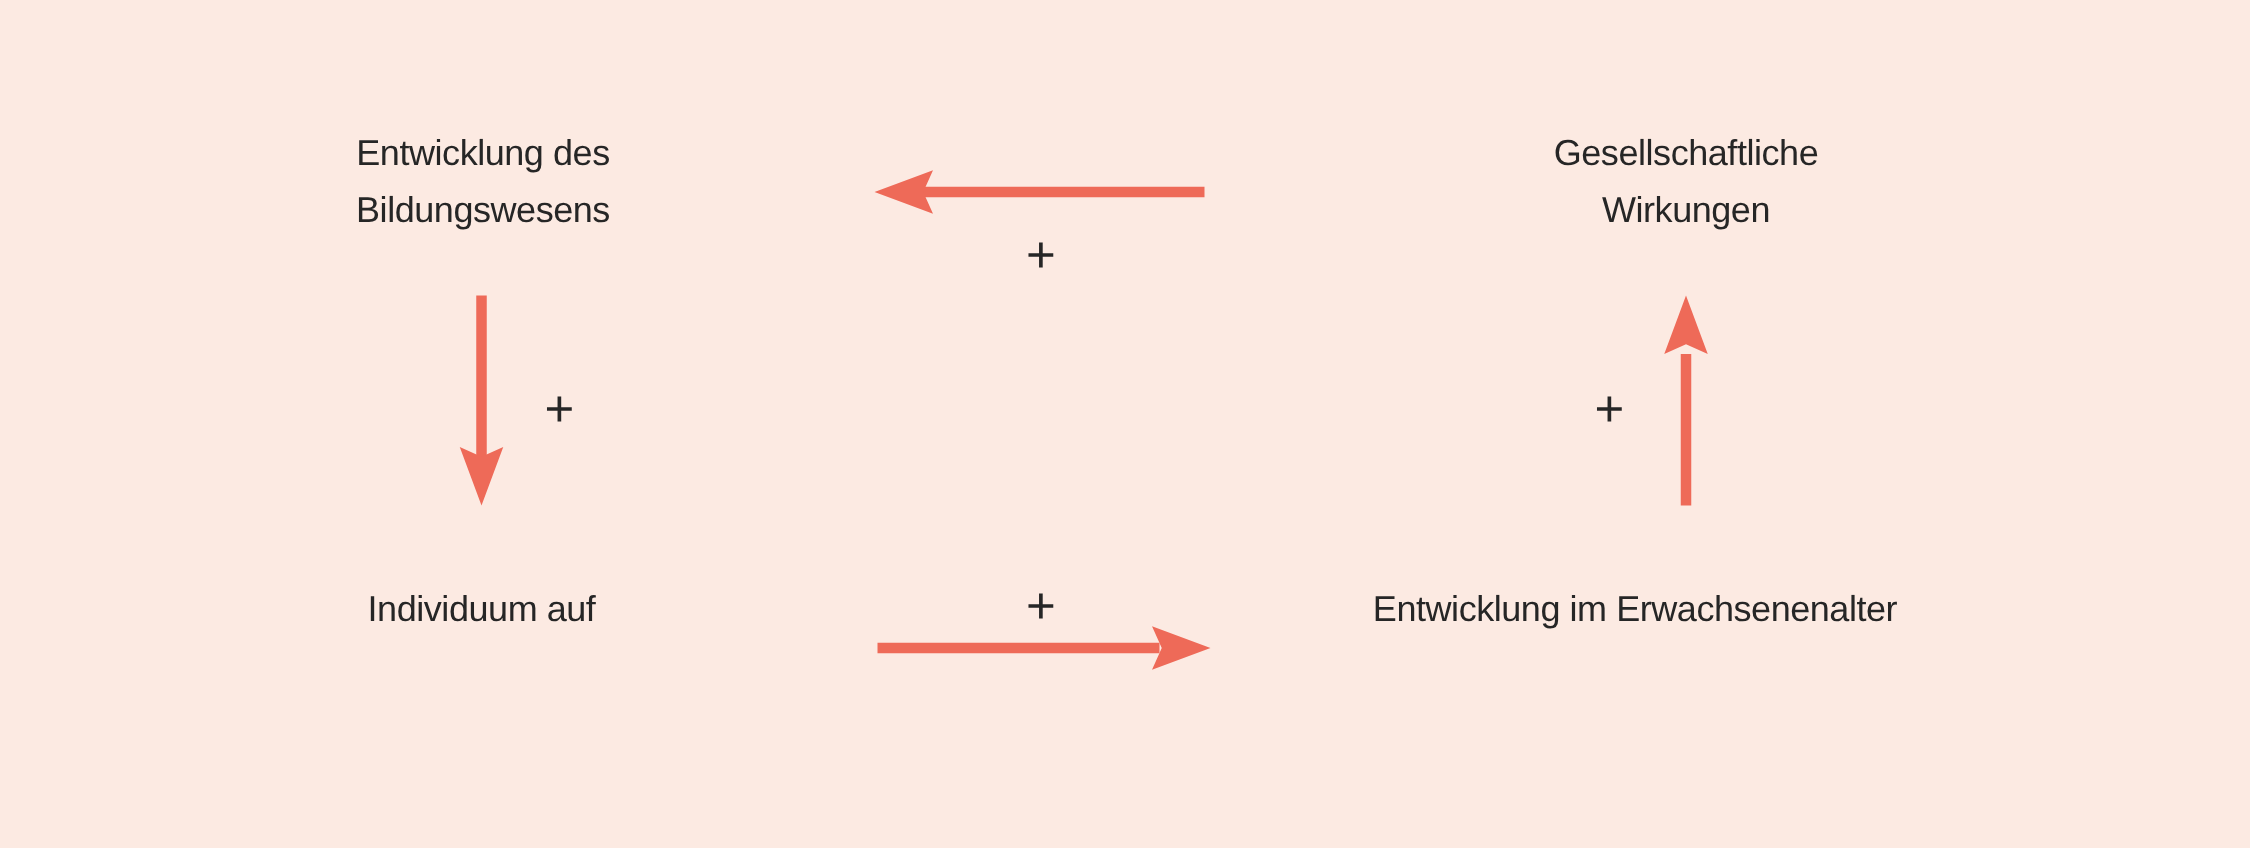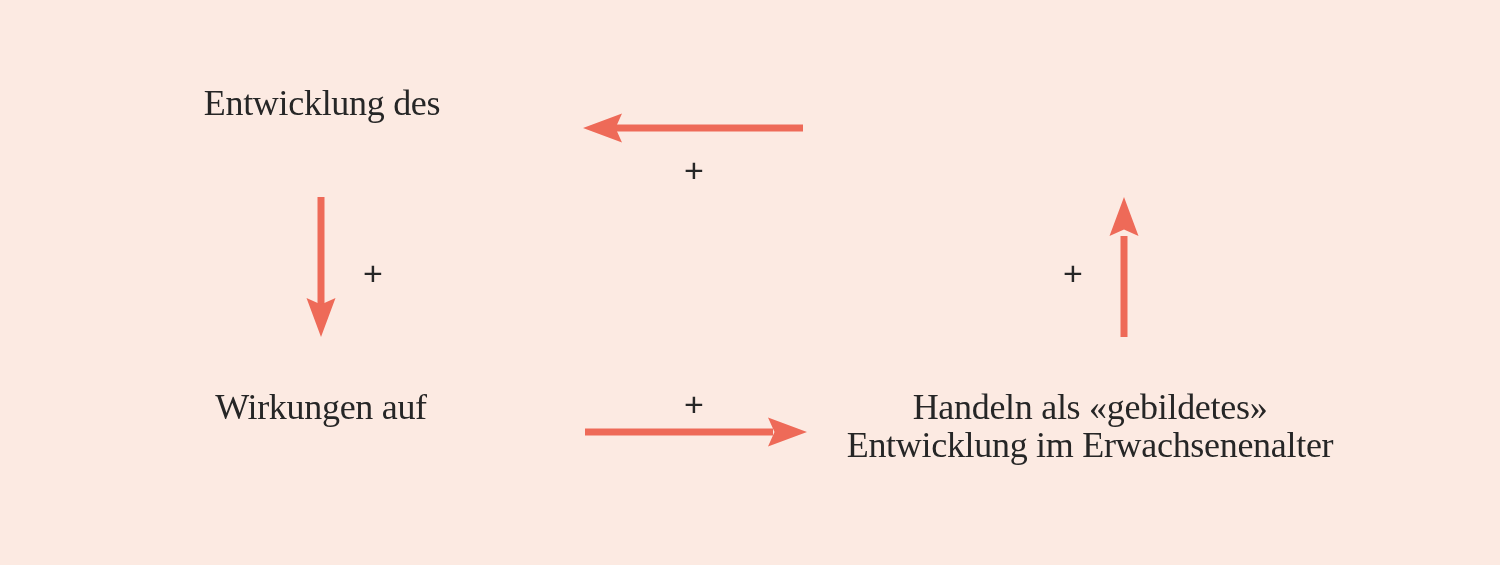--- a/index.html
+++ b/index.html
@@ -16,25 +16,24 @@
   .arrows-layer {
     position: absolute;
     left: 0;
     top: 0;
     width: 1500px;
     height: 565px;
   }
   .node {
     position: absolute;
     text-align: center;
-    font-size: 36px;
+    font-size: 24px;
     line-height: 38px;
     letter-spacing: -0.3px;
     white-space: nowrap;
-    font-family: Liberation Serif, serif;
   }
   .node .line {
     display: block;
   }
   .plus {
     position: absolute;
     transform: translate(-50%, -50%);
     font-size: 34px;
     font-weight: 400;
     line-height: 1;
@@ -63,29 +62,33 @@
     </g>
 
     <g class="arrow" fill="#EE6A58">
       <rect x="1120.5" y="236" width="7" height="101"></rect>
       <polygon points="1124,197 1109.5,236 1124,229.5 1138.5,236"></polygon>
     </g>
   </svg>
 
   <div class="node" style="left:72px; top:84px; width:500px;">
     <span class="line">Entwicklung des</span>
+    <span class="line">Bildungswesens</span>
   </div>
 
+  <div class="node" style="left:874px; top:84px; width:500px;">
+    <span class="line">Gesellschaftliche</span>
+    <span class="line">Wirkungen</span>
+  </div>
 
   <div class="node" style="left:71px; top:388px; width:500px;">
-    <span class="line">Wirkungen auf</span>
+    <span class="line">Individuum auf</span>
   </div>
 
   <div class="node" style="left:810px; top:388px; width:560px;">
-    <span class="line">Handeln als «gebildetes»</span>
     <span class="line">Entwicklung im Erwachsenenalter</span>
   </div>
 
   <span class="plus" style="left:694px; top:170px;">+</span>
   <span class="plus" style="left:373px; top:273px;">+</span>
   <span class="plus" style="left:694px; top:404px;">+</span>
   <span class="plus" style="left:1073px; top:273px;">+</span>
 
 </div>
 

